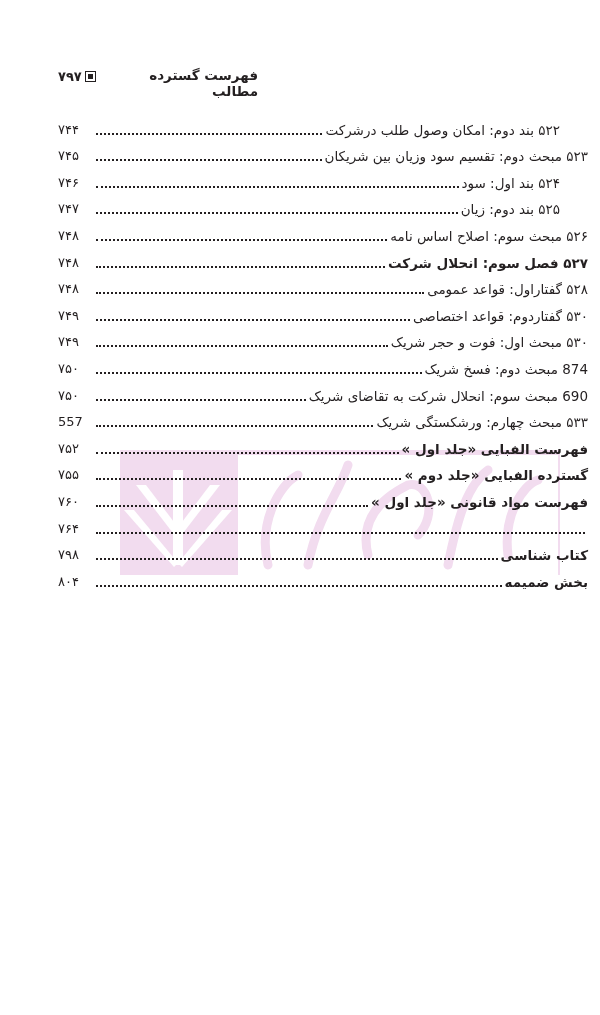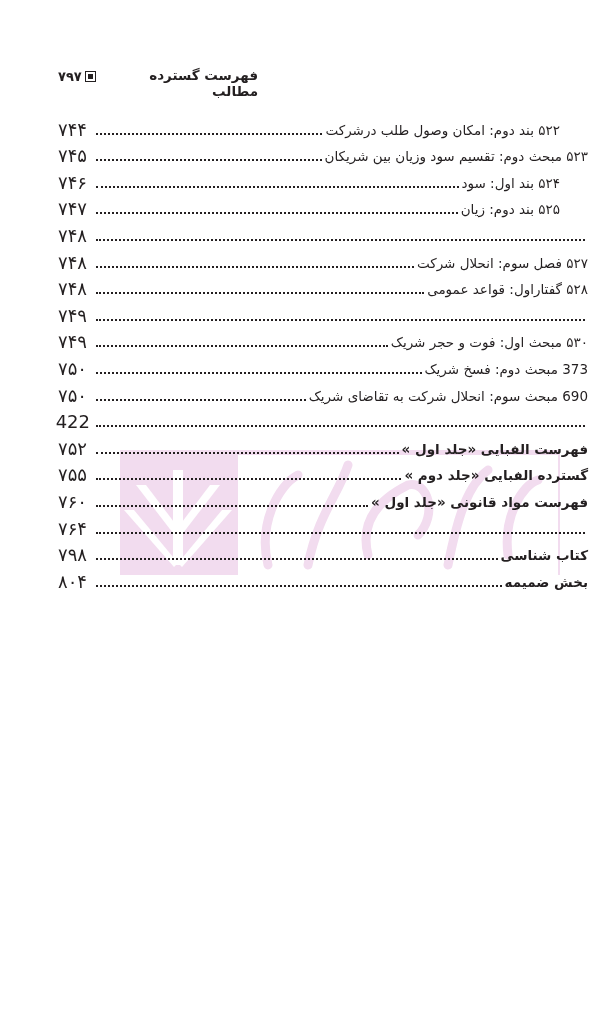--- a/index.html
+++ b/index.html
@@ -78,32 +78,32 @@
       direction: rtl;
       align-items: flex-end;
       font-size: 13.5px;
       line-height: 18px;
     }
     .toc-row .label {
       white-space: nowrap;
       padding-right: 0;
     }
     .toc-row.indent .label { padding-right: 28px; }
-    .toc-row.bold .label { font-weight: normal; }
+    .toc-row.bold .label { font-weight: bold; }
     .toc-row.section .label { padding-right: 0px; font-weight: bold; }
     .toc-row .dots {
       flex: 1;
       border-bottom: 2px dotted #231f20;
       margin: 0 3px 4px 6px;
       height: 1px;
     }
     .toc-row .page {
       width: 32px;
       text-align: left;
-      font-size: 18px;
+      font-size: 13px;
       direction: rtl;
     }
   </style>
 </head>
 <body>
 
 <div class="page-header">
   <span class="title">فهرست گسترده مطالب</span>
   <span class="book-icon"></span>
   <span class="page-num">۷۹۷</span>
@@ -139,55 +139,58 @@
     <span class="label">۵۲۴ بند اول: سود</span>
     <span class="dots"></span>
     <span class="page">۷۴۶</span>
   </div>
   <div class="toc-row indent">
     <span class="label">۵۲۵ بند دوم: زیان</span>
     <span class="dots"></span>
     <span class="page">۷۴۷</span>
   </div>
   <div class="toc-row">
+    <span class="label">۵۲۶ مبحث سوم: اصلاح اساس نامه</span>
     <span class="dots"></span>
     <span class="page">۷۴۸</span>
   </div>
   <div class="toc-row bold">
     <span class="label">۵۲۷ فصل سوم: انحلال شرکت</span>
     <span class="dots"></span>
     <span class="page">۷۴۸</span>
   </div>
   <div class="toc-row">
     <span class="label">۵۲۸ گفتاراول: قواعد عمومی</span>
     <span class="dots"></span>
     <span class="page">۷۴۸</span>
   </div>
   <div class="toc-row">
+    <span class="label">۵۳۰ گفتاردوم: قواعد اختصاصی</span>
     <span class="dots"></span>
     <span class="page">۷۴۹</span>
   </div>
   <div class="toc-row">
     <span class="label">۵۳۰ مبحث اول: فوت و حجر شریک</span>
     <span class="dots"></span>
     <span class="page">۷۴۹</span>
   </div>
   <div class="toc-row">
-    <span class="label">373 مبحث دوم: فسخ شریک</span>
+    <span class="label">874 مبحث دوم: فسخ شریک</span>
     <span class="dots"></span>
     <span class="page">۷۵۰</span>
   </div>
   <div class="toc-row">
     <span class="label">690 مبحث سوم: انحلال شرکت به تقاضای شریک</span>
     <span class="dots"></span>
     <span class="page">۷۵۰</span>
   </div>
   <div class="toc-row">
-    <span class="dots"></span>
-    <span class="page">422</span>
+    <span class="label">۵۳۳ مبحث چهارم: ورشکستگی شریک</span>
+    <span class="dots"></span>
+    <span class="page">557</span>
   </div>
   <div class="toc-row section">
     <span class="label">فهرست الفبایی «جلد اول »</span>
     <span class="dots"></span>
     <span class="page">۷۵۲</span>
   </div>
   <div class="toc-row section">
     <span class="label">گسترده الفبایی «جلد دوم »</span>
     <span class="dots"></span>
     <span class="page">۷۵۵</span>

